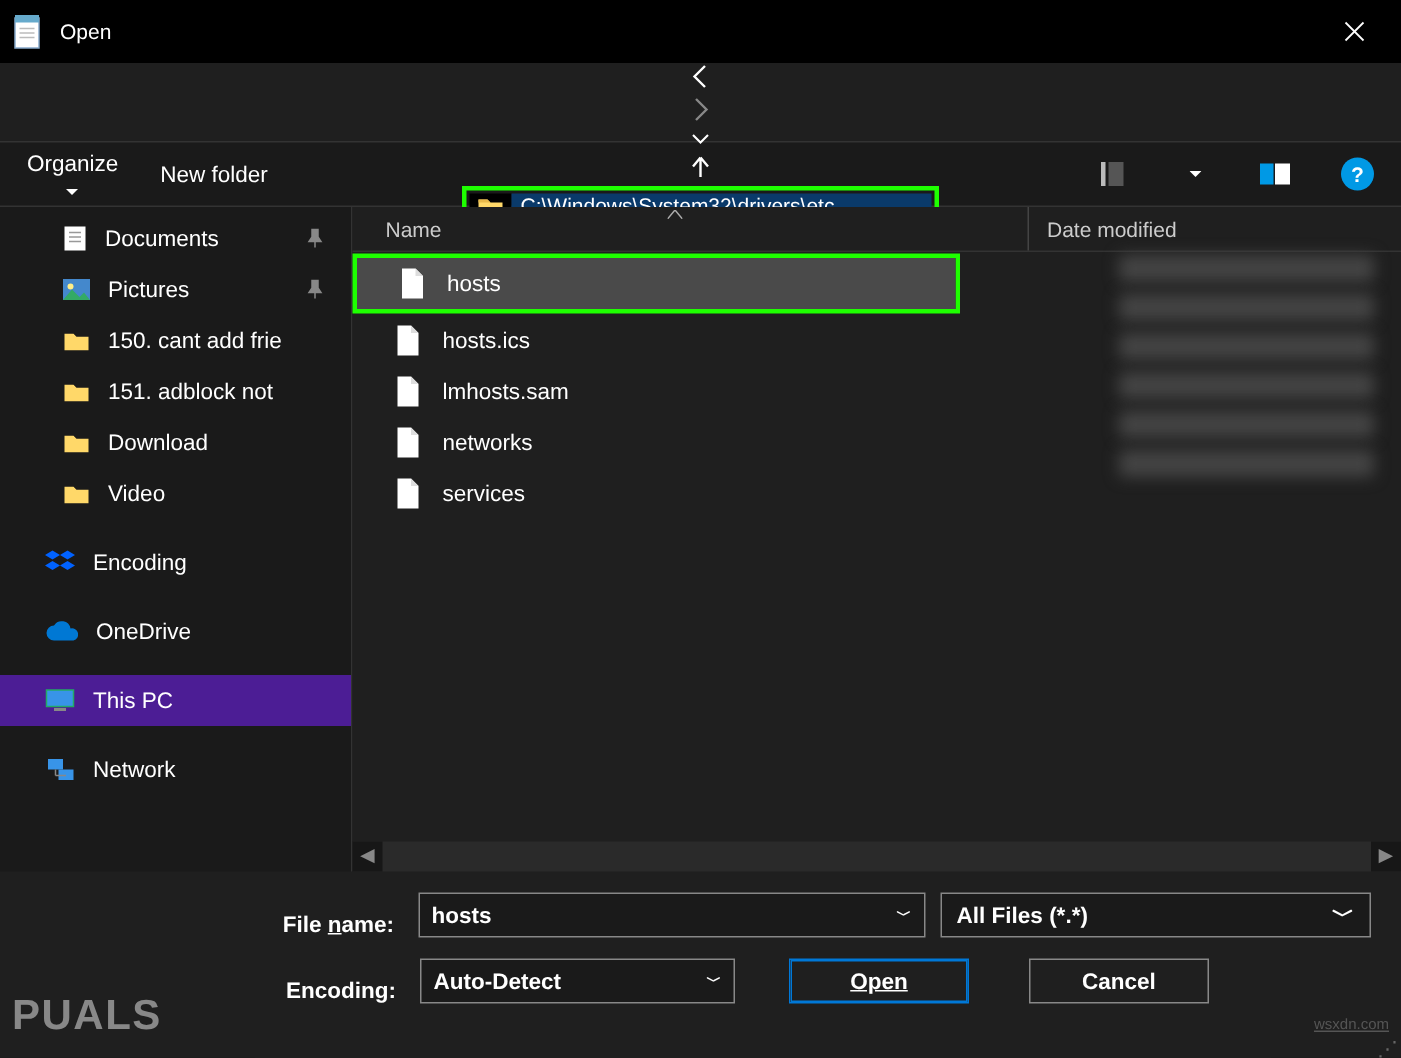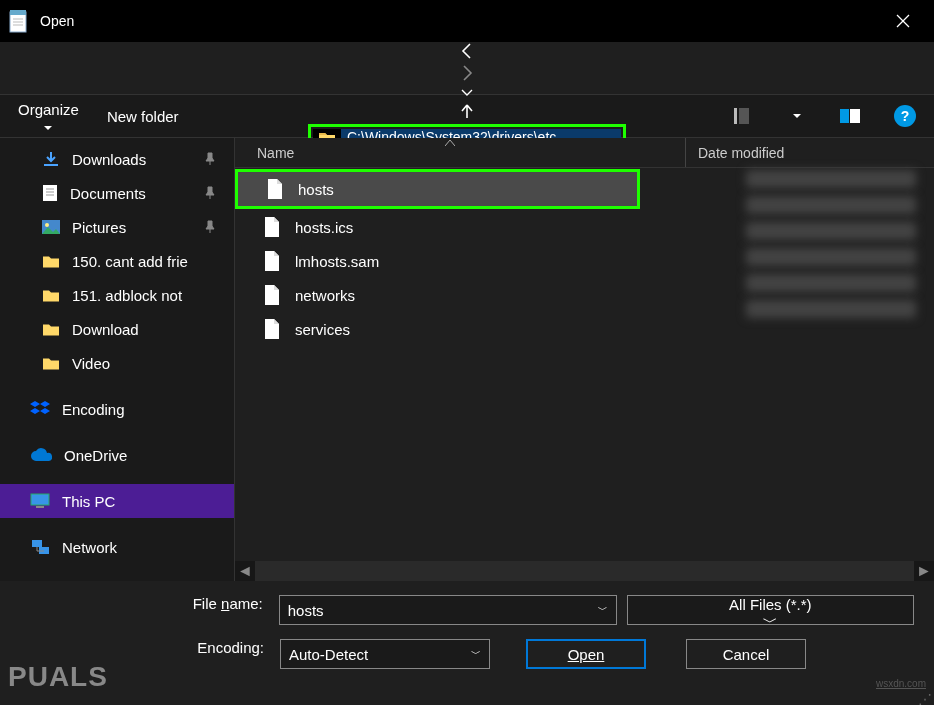--- a/index.html
+++ b/index.html
@@ -54,26 +54,26 @@
     .frow .file-icon{ width:18px; height:22px;}
     .frow-highlight{ border:3px solid #1eff00; margin:1px 0; width:405px;}
     .blur-date{ position:absolute; right:18px; top:2px; display:flex; flex-direction:column; gap:8px;}
     .blur-line{ width:170px; height:18px; background:#444; filter:blur(5px); border-radius:3px;}
     .hscroll{ height:20px; background:#2a2a2a; display:flex; align-items:center;}
     .hscroll .arr{ width:20px; height:20px; background:#171717; display:flex;align-items:center;justify-content:center; color:#888;}
     .hscroll .gap{flex:1;}
 
     
     .bottom{ height:124px; background:#1f1f1f; padding:14px 20px 10px 140px;}
-    .brow{ display:flex; align-items:flex-start; margin-bottom:14px; gap:10px;}
+    .brow{ display:flex; align-items:flex-end; margin-bottom:14px; gap:10px;font-weight:bold;}
     .blabel{ width:130px; text-align:right; font-size:15px; padding-right:6px;}
     .blabel u{text-decoration:underline;}
     .combo{ flex:0 0 338px; height:30px; background:#1a1a1a; border:1px solid #888; display:flex; align-items:center; padding:0 8px; justify-content:space-between; font-size:15px;}
     .combo .chev{ font-size:10px;}
-    .filetype{ width:290px; height:30px; background:#1a1a1a; border:1px solid #888; display:flex;align-items:center; padding:0 10px; justify-content:space-between; font-size:15px;flex-direction:column;}
+    .filetype{ width:290px; height:30px; background:#1a1a1a; border:1px solid #888; display:flex;align-items:center; padding:0 10px; justify-content:space-between; font-size:15px;}
     .btn{ width:120px; height:30px; border:1px solid #888; background:#1f1f1f; color:#fff; display:flex;align-items:center;justify-content:center; font-size:15px;}
     .btn.default{ border:1px solid #0078d7; box-shadow: inset 0 0 0 1px #0078d7;}
 
     .watermark{ position:absolute; bottom:16px; right:8px; font-size:10px; color:#555;text-decoration:underline;}
     .logo{ position:absolute; bottom:12px; left:8px; font-size:28px; color:#888; font-weight:bold; letter-spacing:1px;}
     .resize-grip{position:absolute; bottom:2px; right:2px; color:#666; font-size:14px; line-height:8px;}
 
     svg{display:block;}
   </style>
 </head>
@@ -177,34 +177,20 @@
         <rect x="1" y="1" width="9" height="14" fill="#0099e5"></rect>
         <rect x="11" y="1" width="10" height="14" fill="#fff"></rect>
       </svg>
     </span>
   <span class="help-icon">?</span>
 </div>
 
 <div class="main">
 
   <div class="sidebar">
-    <div class="sb-item">
-      <span>
-          <svg width="18" height="16" viewBox="0 0 18 16">
-            <path d="M9 1 V10 M5 6 L9 10 L13 6" stroke="#4aa3ff" fill="none" stroke-width="2"></path>
-            <line x1="2" y1="14" x2="16" y2="14" stroke="#4aa3ff" stroke-width="2"></line>
-          </svg>
-        </span>
-      <span>Downloads</span>
-      <span class="pin">
-          <svg width="12" height="14">
-            <path d="M4 1 h4 v5 l2 3 h-8 l2 -3 z M6 9 v4" stroke="#888" fill="#888"></path>
-          </svg>
-        </span>
-    </div>
     <div class="sb-item">
       <span>
           <svg width="16" height="18">
             <rect x="1" y="1" width="14" height="16" fill="#fff"></rect>
             <line x1="4" y1="5" x2="12" y2="5" stroke="#999"></line>
             <line x1="4" y1="8" x2="12" y2="8" stroke="#999"></line>
             <line x1="4" y1="11" x2="12" y2="11" stroke="#999"></line>
           </svg>
         </span>
       <span>Documents</span>

